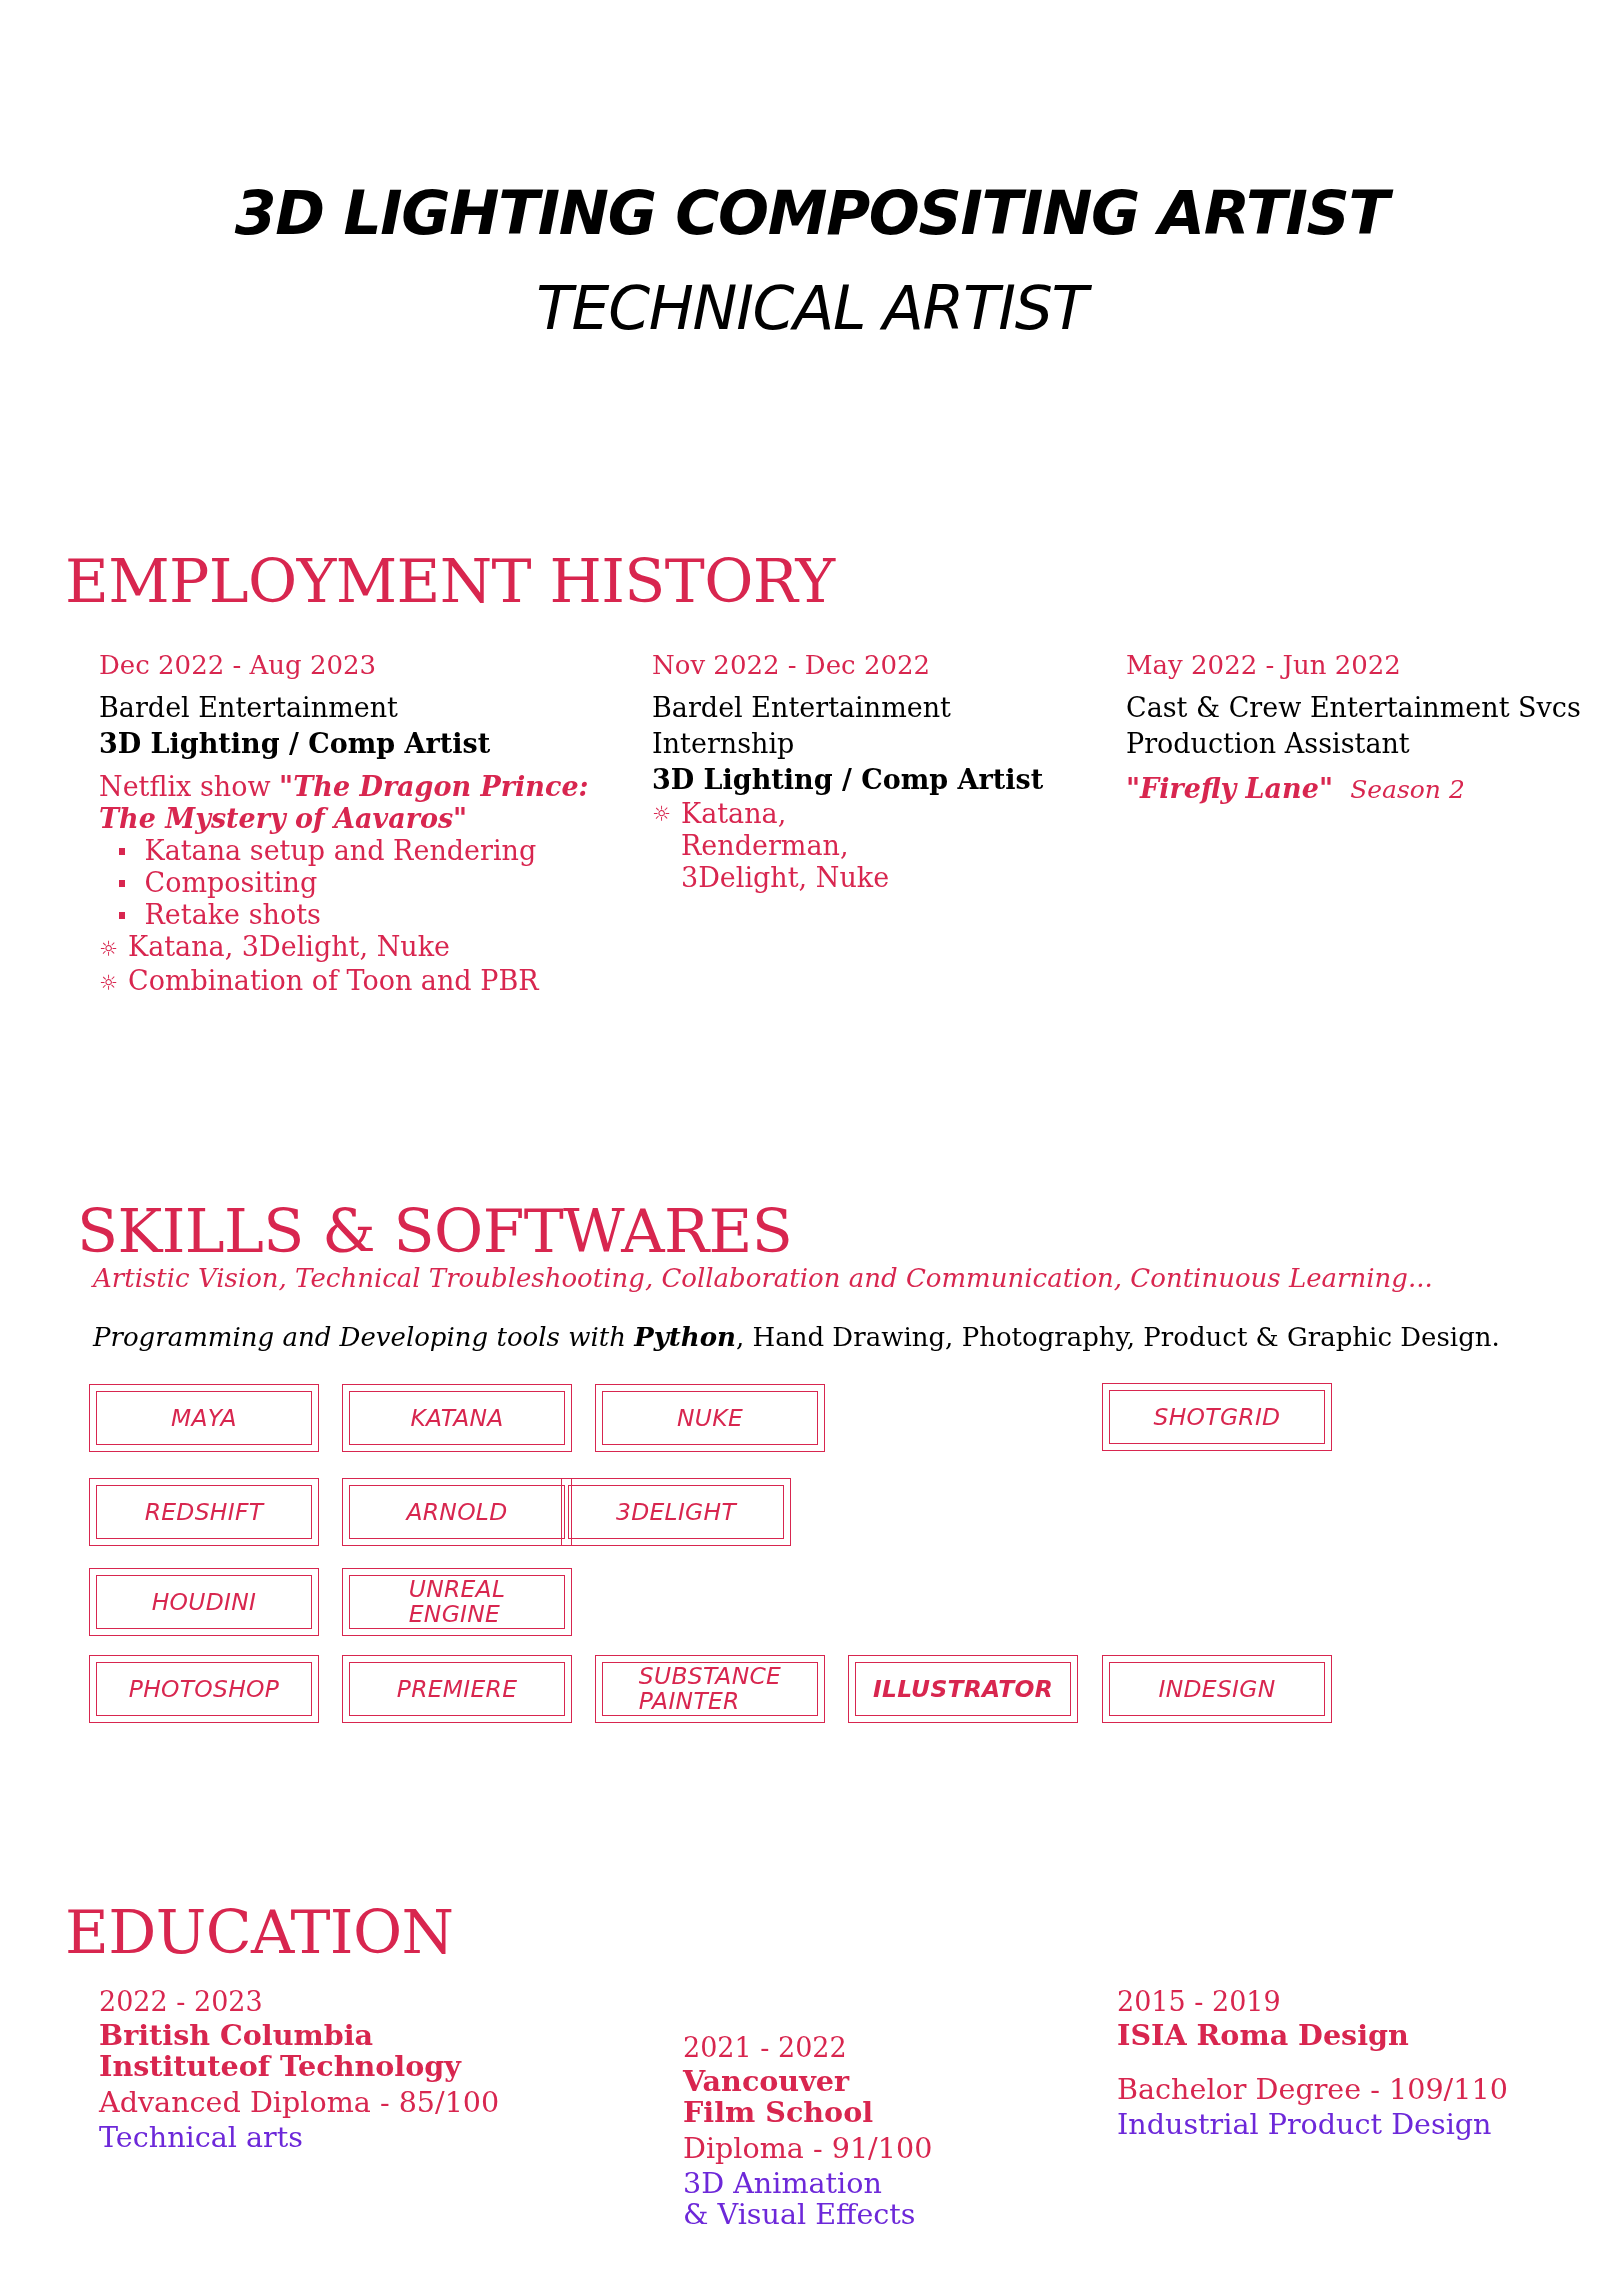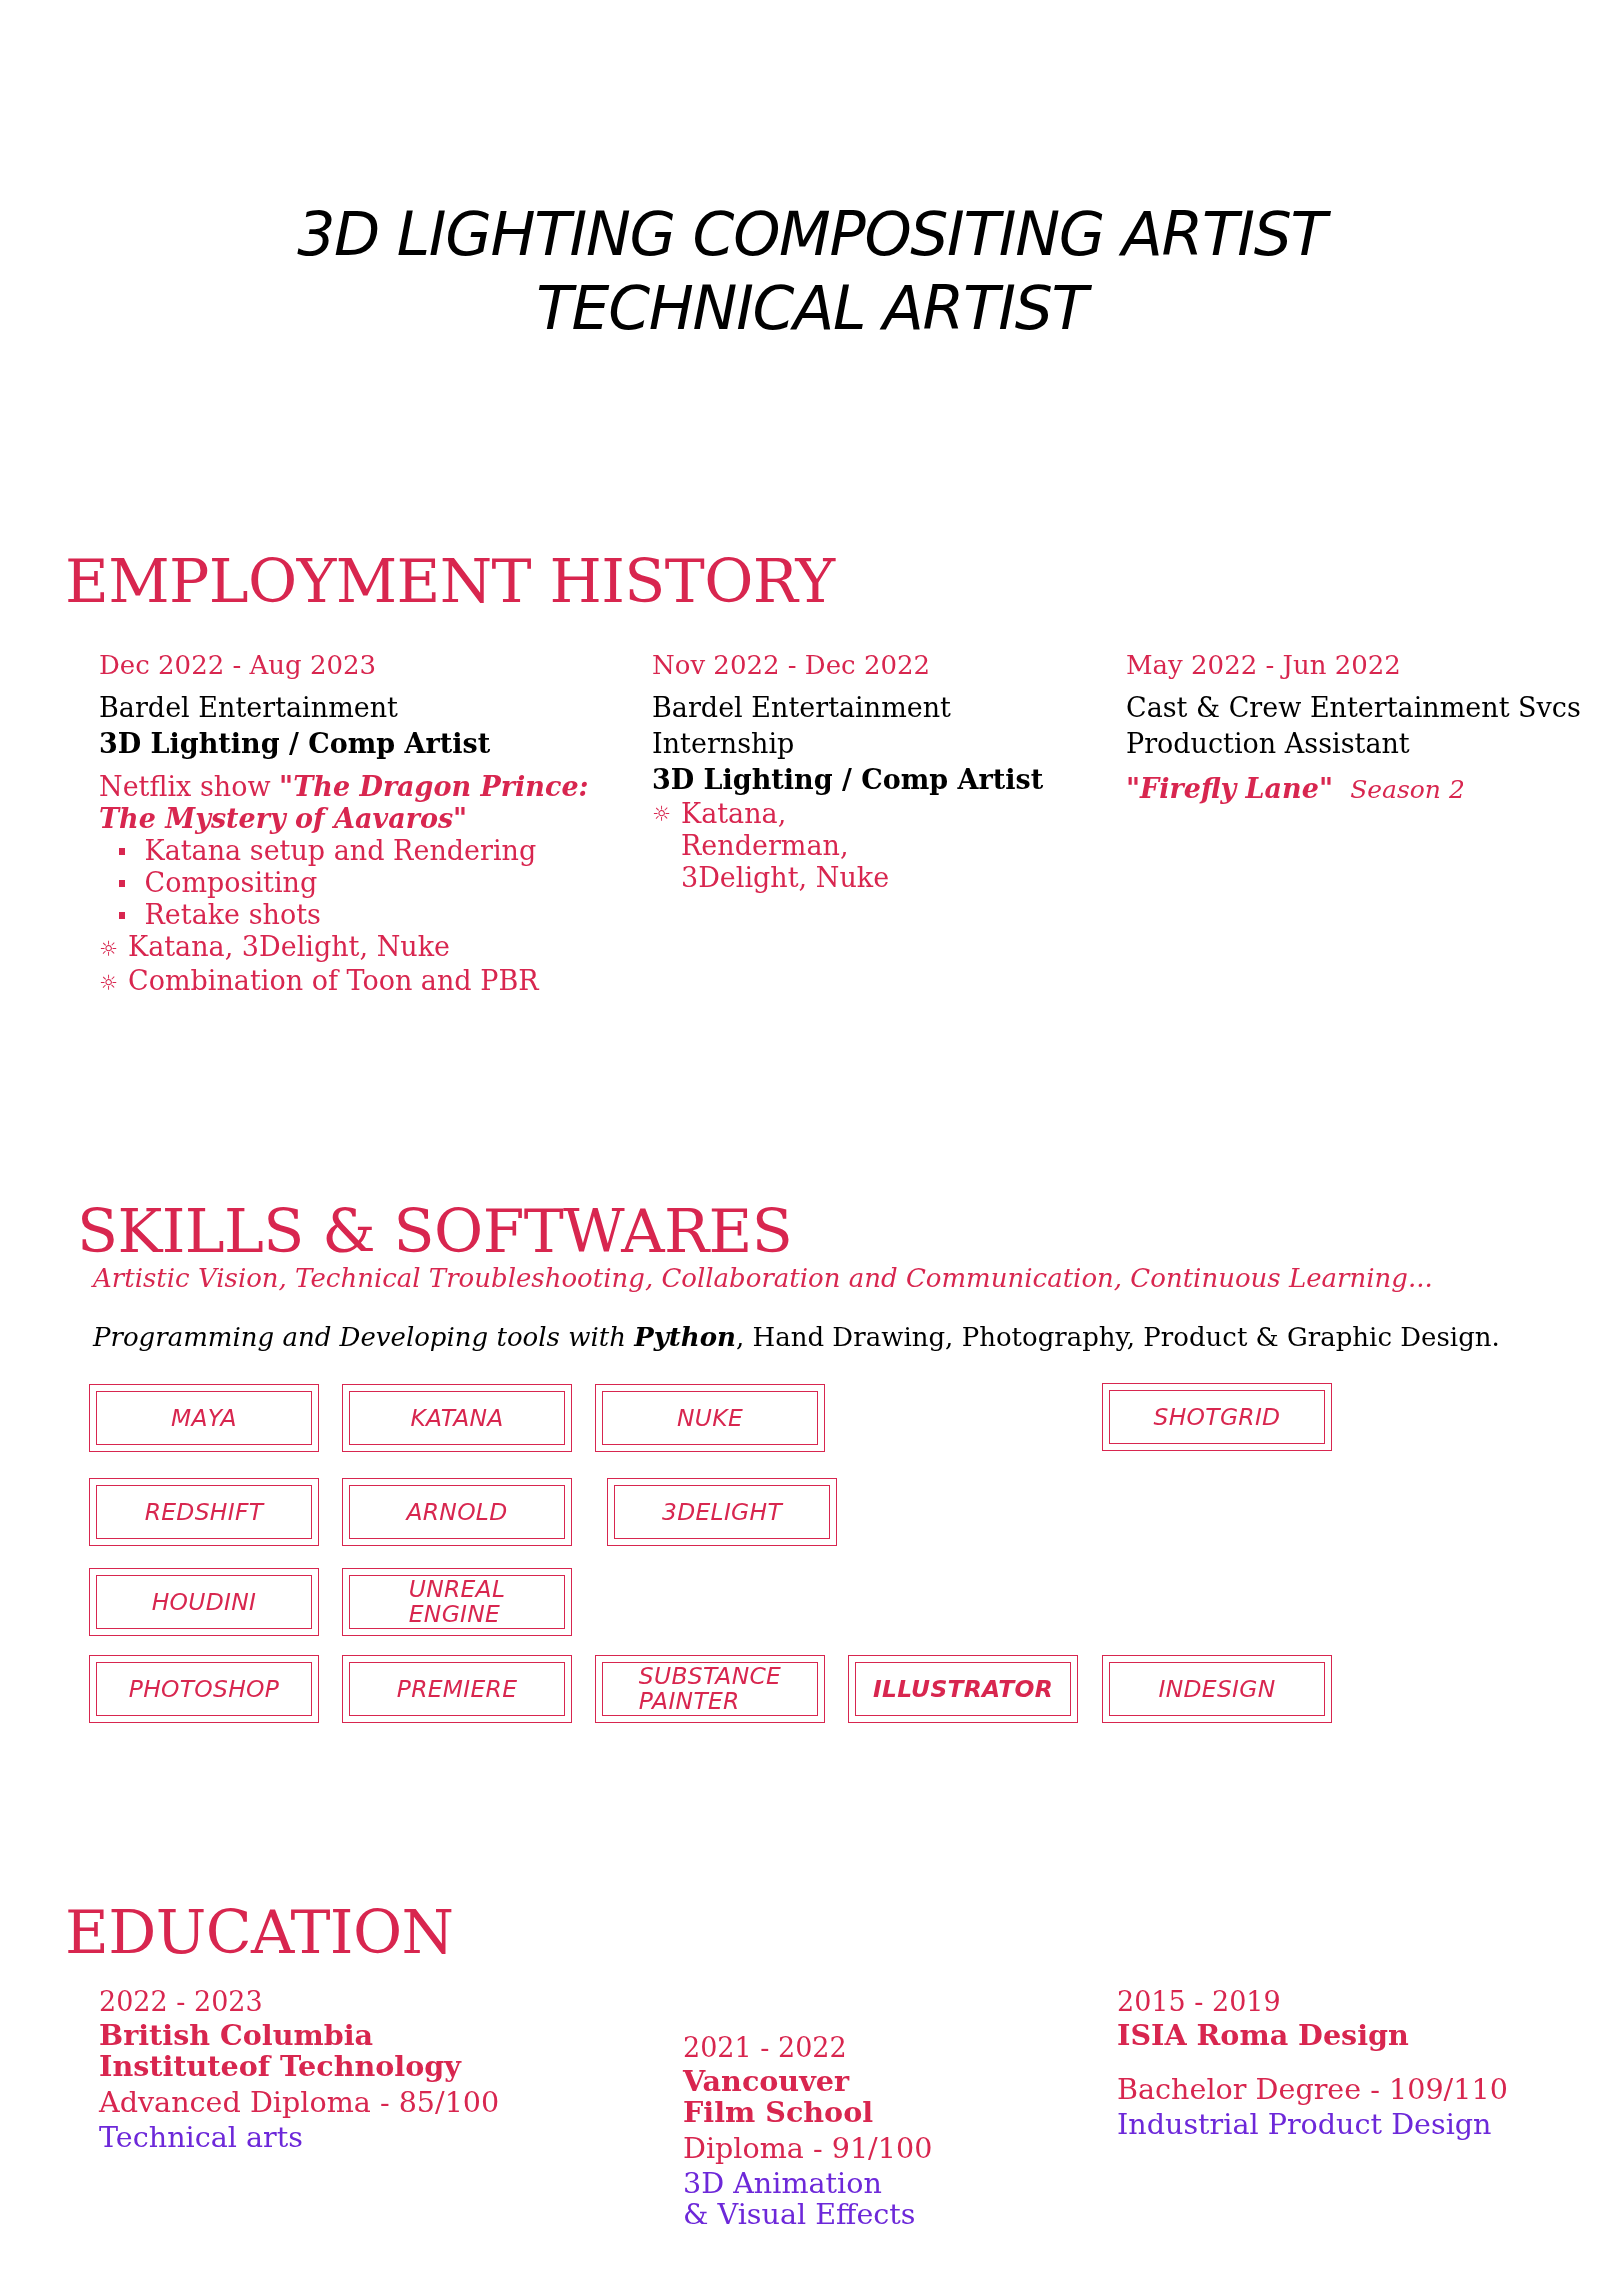--- a/index.html
+++ b/index.html
@@ -37,21 +37,21 @@
 
   .edu { position:absolute; font-size:28.6px; line-height:32px; }
   .edu .d { color:#d8264f; font-size:27px; line-height:36px; }
   .edu .school { color:#d8264f; font-weight:bold; font-size:28.6px; line-height:31px; white-space:pre-line; }
   .edu .deg { color:#d8264f; font-size:28.6px; line-height:40px; }
   .edu .field { color:#6d28d9; font-size:28.6px; line-height:31px; white-space:pre-line; }
 </style>
 </head>
 <body>
 
-<div class="title" style="top:204px;">3D LIGHTING COMPOSITING ARTIST</div>
+<div class="title" style="top:183px;font-weight:bold;">3D LIGHTING COMPOSITING ARTIST</div>
 <div class="title" style="top:278px;">TECHNICAL ARTIST</div>
 
 <h2 class="section-h" style="top:551px;margin:0;">EMPLOYMENT HISTORY</h2>
 
 <div class="col" style="left:99px; top:649px; width:493px;">
   <div class="date">Dec 2022 - Aug 2023</div>
   <div class="gap"></div>
   <div>Bardel Entertainment</div>
   <div class="bold">3D Lighting / Comp Artist</div>
   <div class="gap"></div>
@@ -122,21 +122,21 @@
 <div class="skill" style="left:89px; top:1478px;">
     <div class="inner">
       <span class="lbl">REDSHIFT</span>
     </div>
   </div>
 <div class="skill" style="left:342px; top:1478px;">
     <div class="inner">
       <span class="lbl">ARNOLD</span>
     </div>
   </div>
-<div class="skill" style="left:607px; top:1478px;">
+<div class="skill" style="left:561px; top:1478px;">
     <div class="inner">
       <span class="lbl">3DELIGHT</span>
     </div>
   </div>
 
 <div class="skill" style="left:89px; top:1568px;">
     <div class="inner">
       <span class="lbl">HOUDINI</span>
     </div>
   </div>

